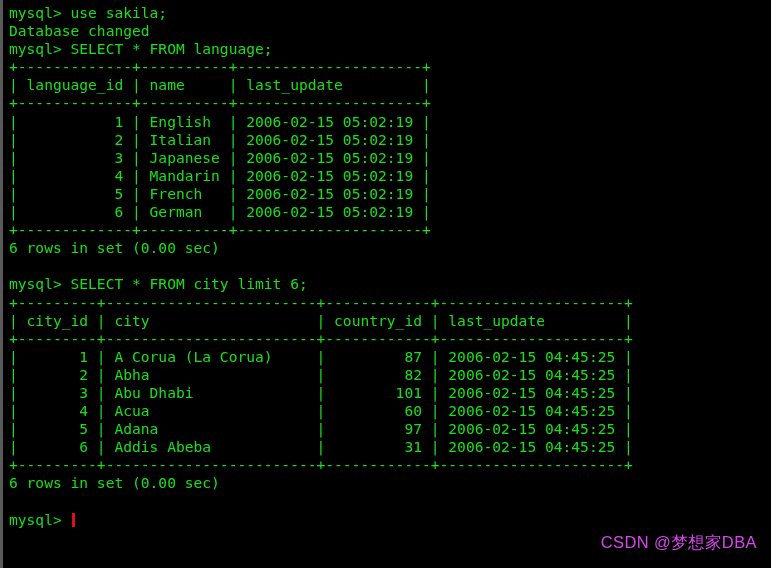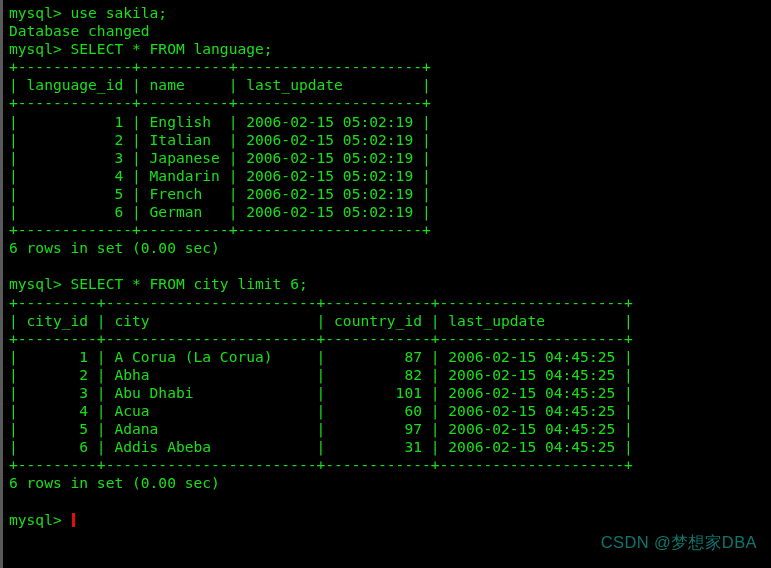--- a/index.html
+++ b/index.html
@@ -40,21 +40,21 @@
     background: #e01010;
     vertical-align: -2px;
     margin-left: 1px;
   }
   #watermark {
     position: absolute;
     right: 14px;
     bottom: 14px;
     font-family: "Liberation Sans", "DejaVu Sans", sans-serif;
     font-size: 16.5px;
-    color: #0f766e;
+    color: #d946ef;
     letter-spacing: 0.4px;
     white-space: pre;
   }
 </style>
 </head>
 <body>
 
 <div id="terminal">
   <div id="screen"><div class="line">mysql&gt; use sakila;</div><div class="line">Database changed</div><div class="line">mysql&gt; SELECT * FROM language;</div><div class="line">+-------------+----------+---------------------+</div><div class="line">| language_id | name     | last_update         |</div><div class="line">+-------------+----------+---------------------+</div><div class="line">|           1 | English  | 2006-02-15 05:02:19 |</div><div class="line">|           2 | Italian  | 2006-02-15 05:02:19 |</div><div class="line">|           3 | Japanese | 2006-02-15 05:02:19 |</div><div class="line">|           4 | Mandarin | 2006-02-15 05:02:19 |</div><div class="line">|           5 | French   | 2006-02-15 05:02:19 |</div><div class="line">|           6 | German   | 2006-02-15 05:02:19 |</div><div class="line">+-------------+----------+---------------------+</div><div class="line">6 rows in set (0.00 sec)</div><div class="line"></div><div class="line">mysql&gt; SELECT * FROM city limit 6;</div><div class="line">+---------+------------------------+------------+---------------------+</div><div class="line">| city_id | city                   | country_id | last_update         |</div><div class="line">+---------+------------------------+------------+---------------------+</div><div class="line">|       1 | A Corua (La Corua)     |         87 | 2006-02-15 04:45:25 |</div><div class="line">|       2 | Abha                   |         82 | 2006-02-15 04:45:25 |</div><div class="line">|       3 | Abu Dhabi              |        101 | 2006-02-15 04:45:25 |</div><div class="line">|       4 | Acua                   |         60 | 2006-02-15 04:45:25 |</div><div class="line">|       5 | Adana                  |         97 | 2006-02-15 04:45:25 |</div><div class="line">|       6 | Addis Abeba            |         31 | 2006-02-15 04:45:25 |</div><div class="line">+---------+------------------------+------------+---------------------+</div><div class="line">6 rows in set (0.00 sec)</div><div class="line"></div><div class="line">mysql&gt; <span class="cursor"></span></div></div>
   <div id="watermark">CSDN @梦想家DBA</div>

